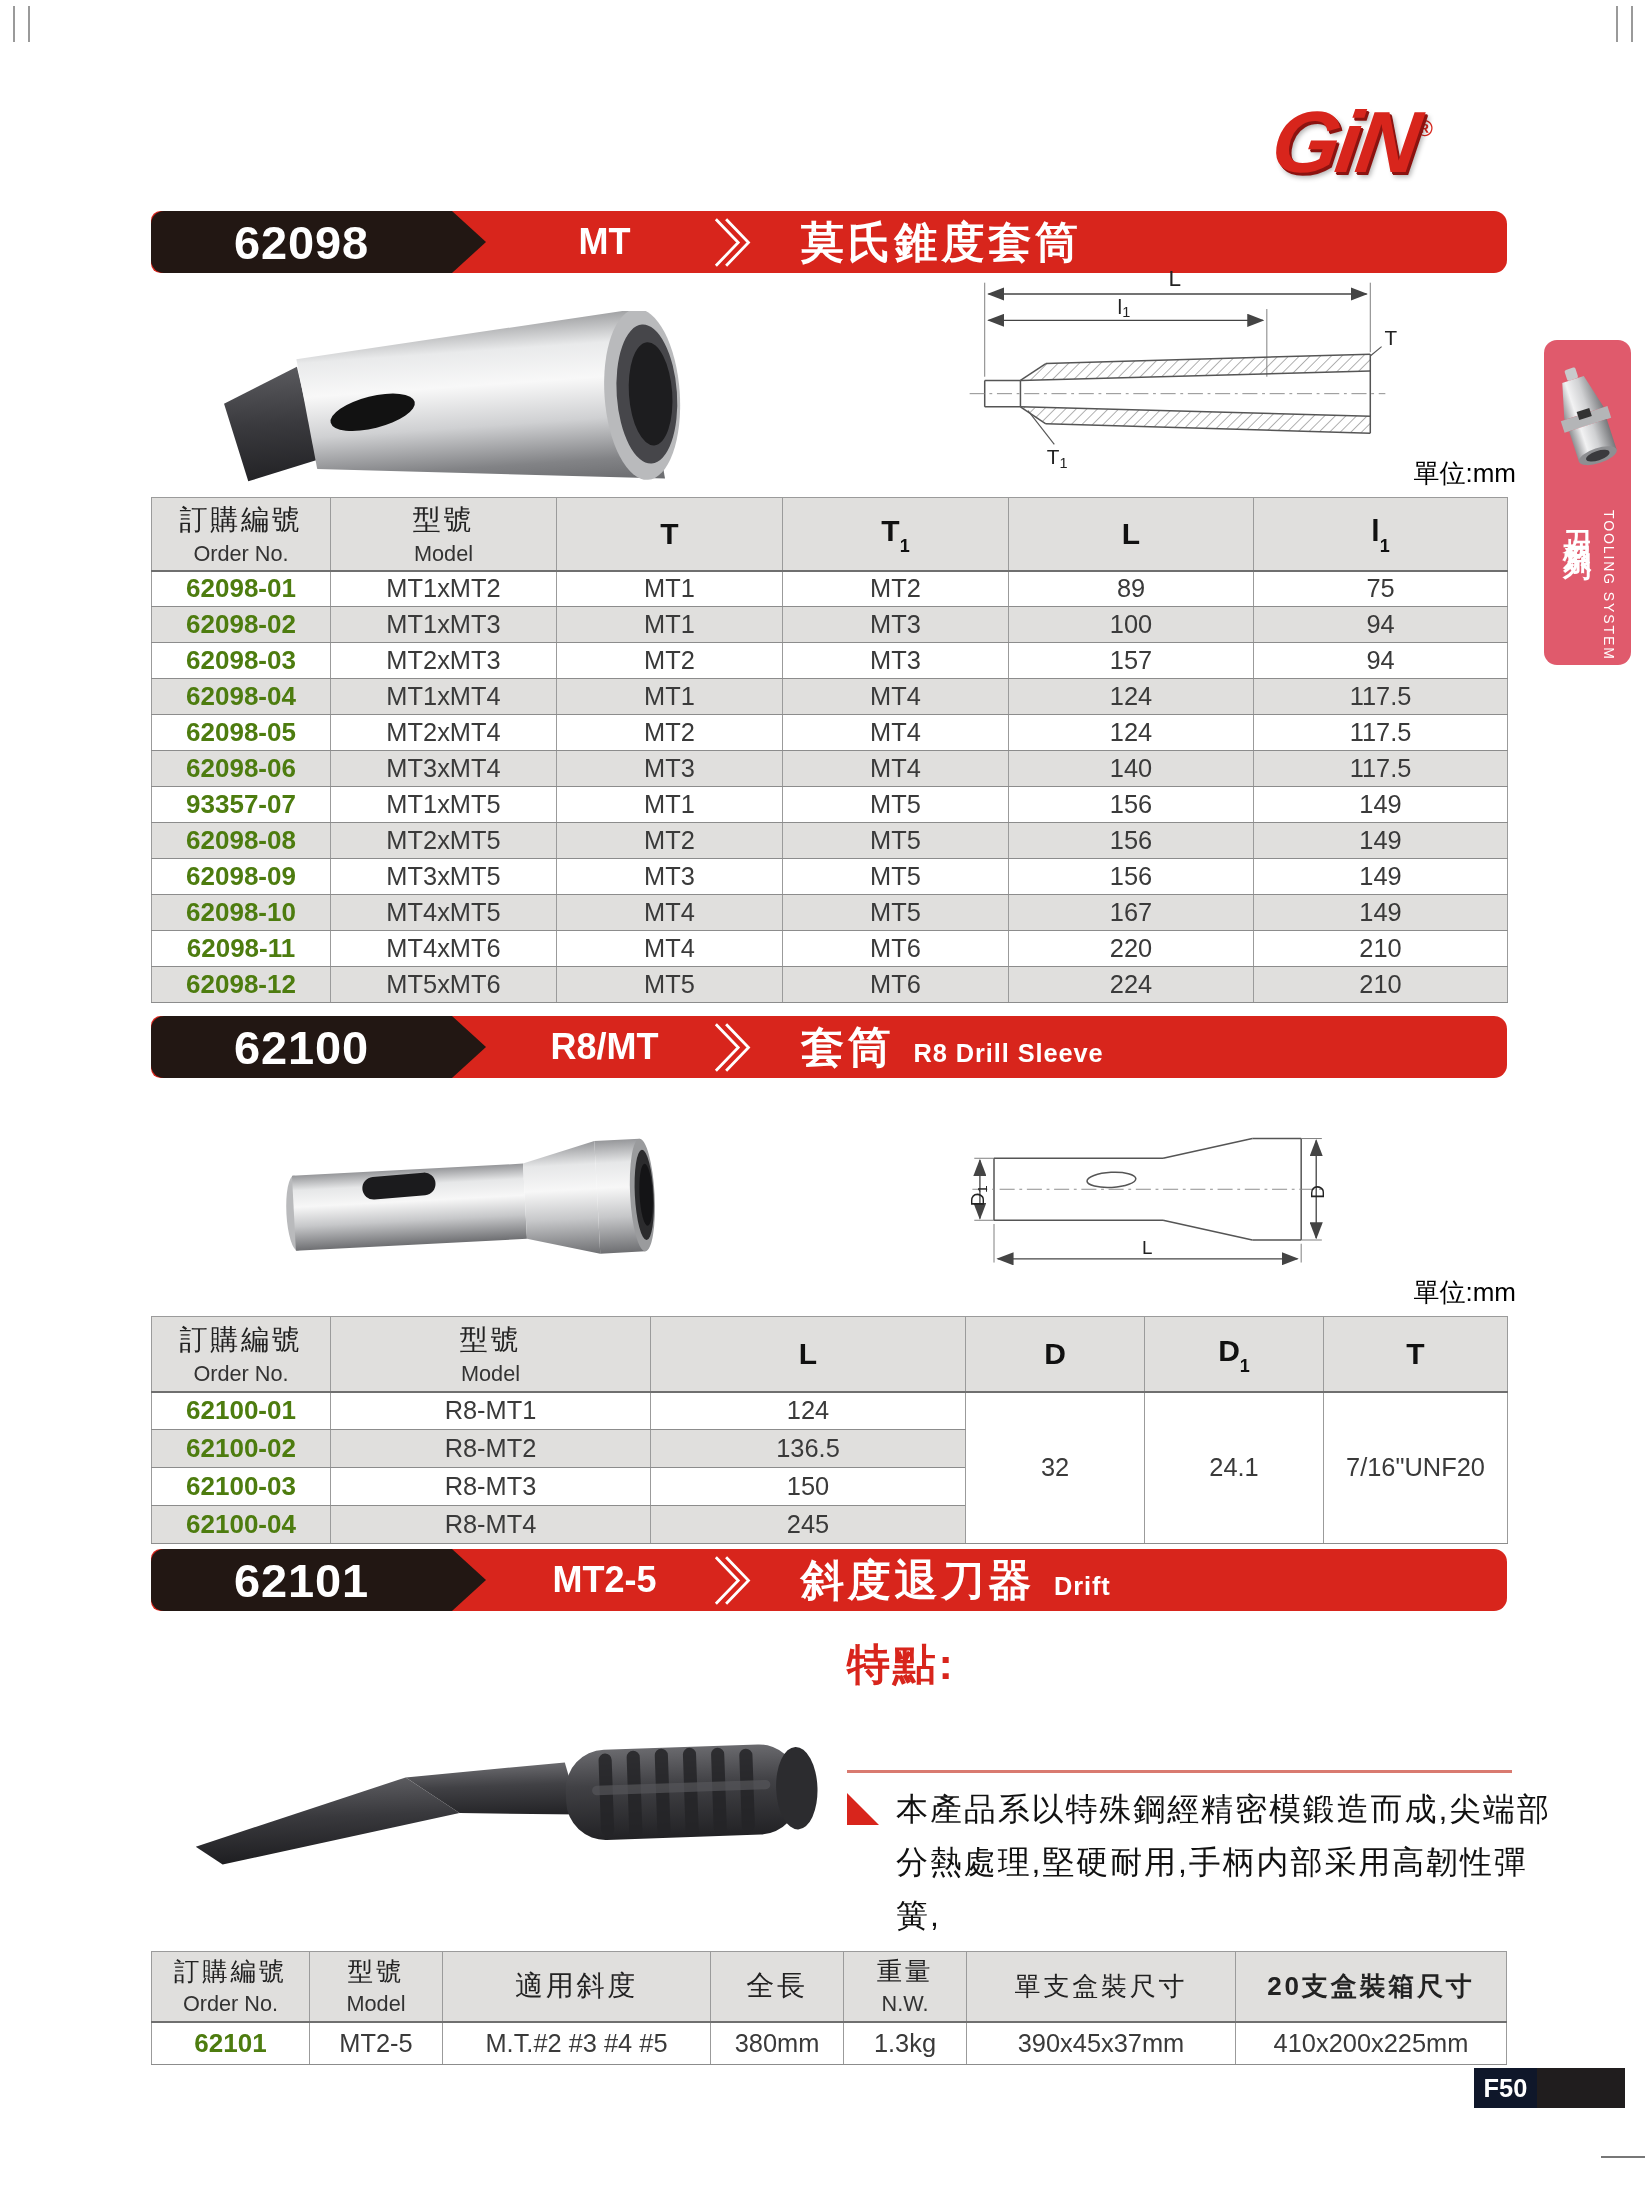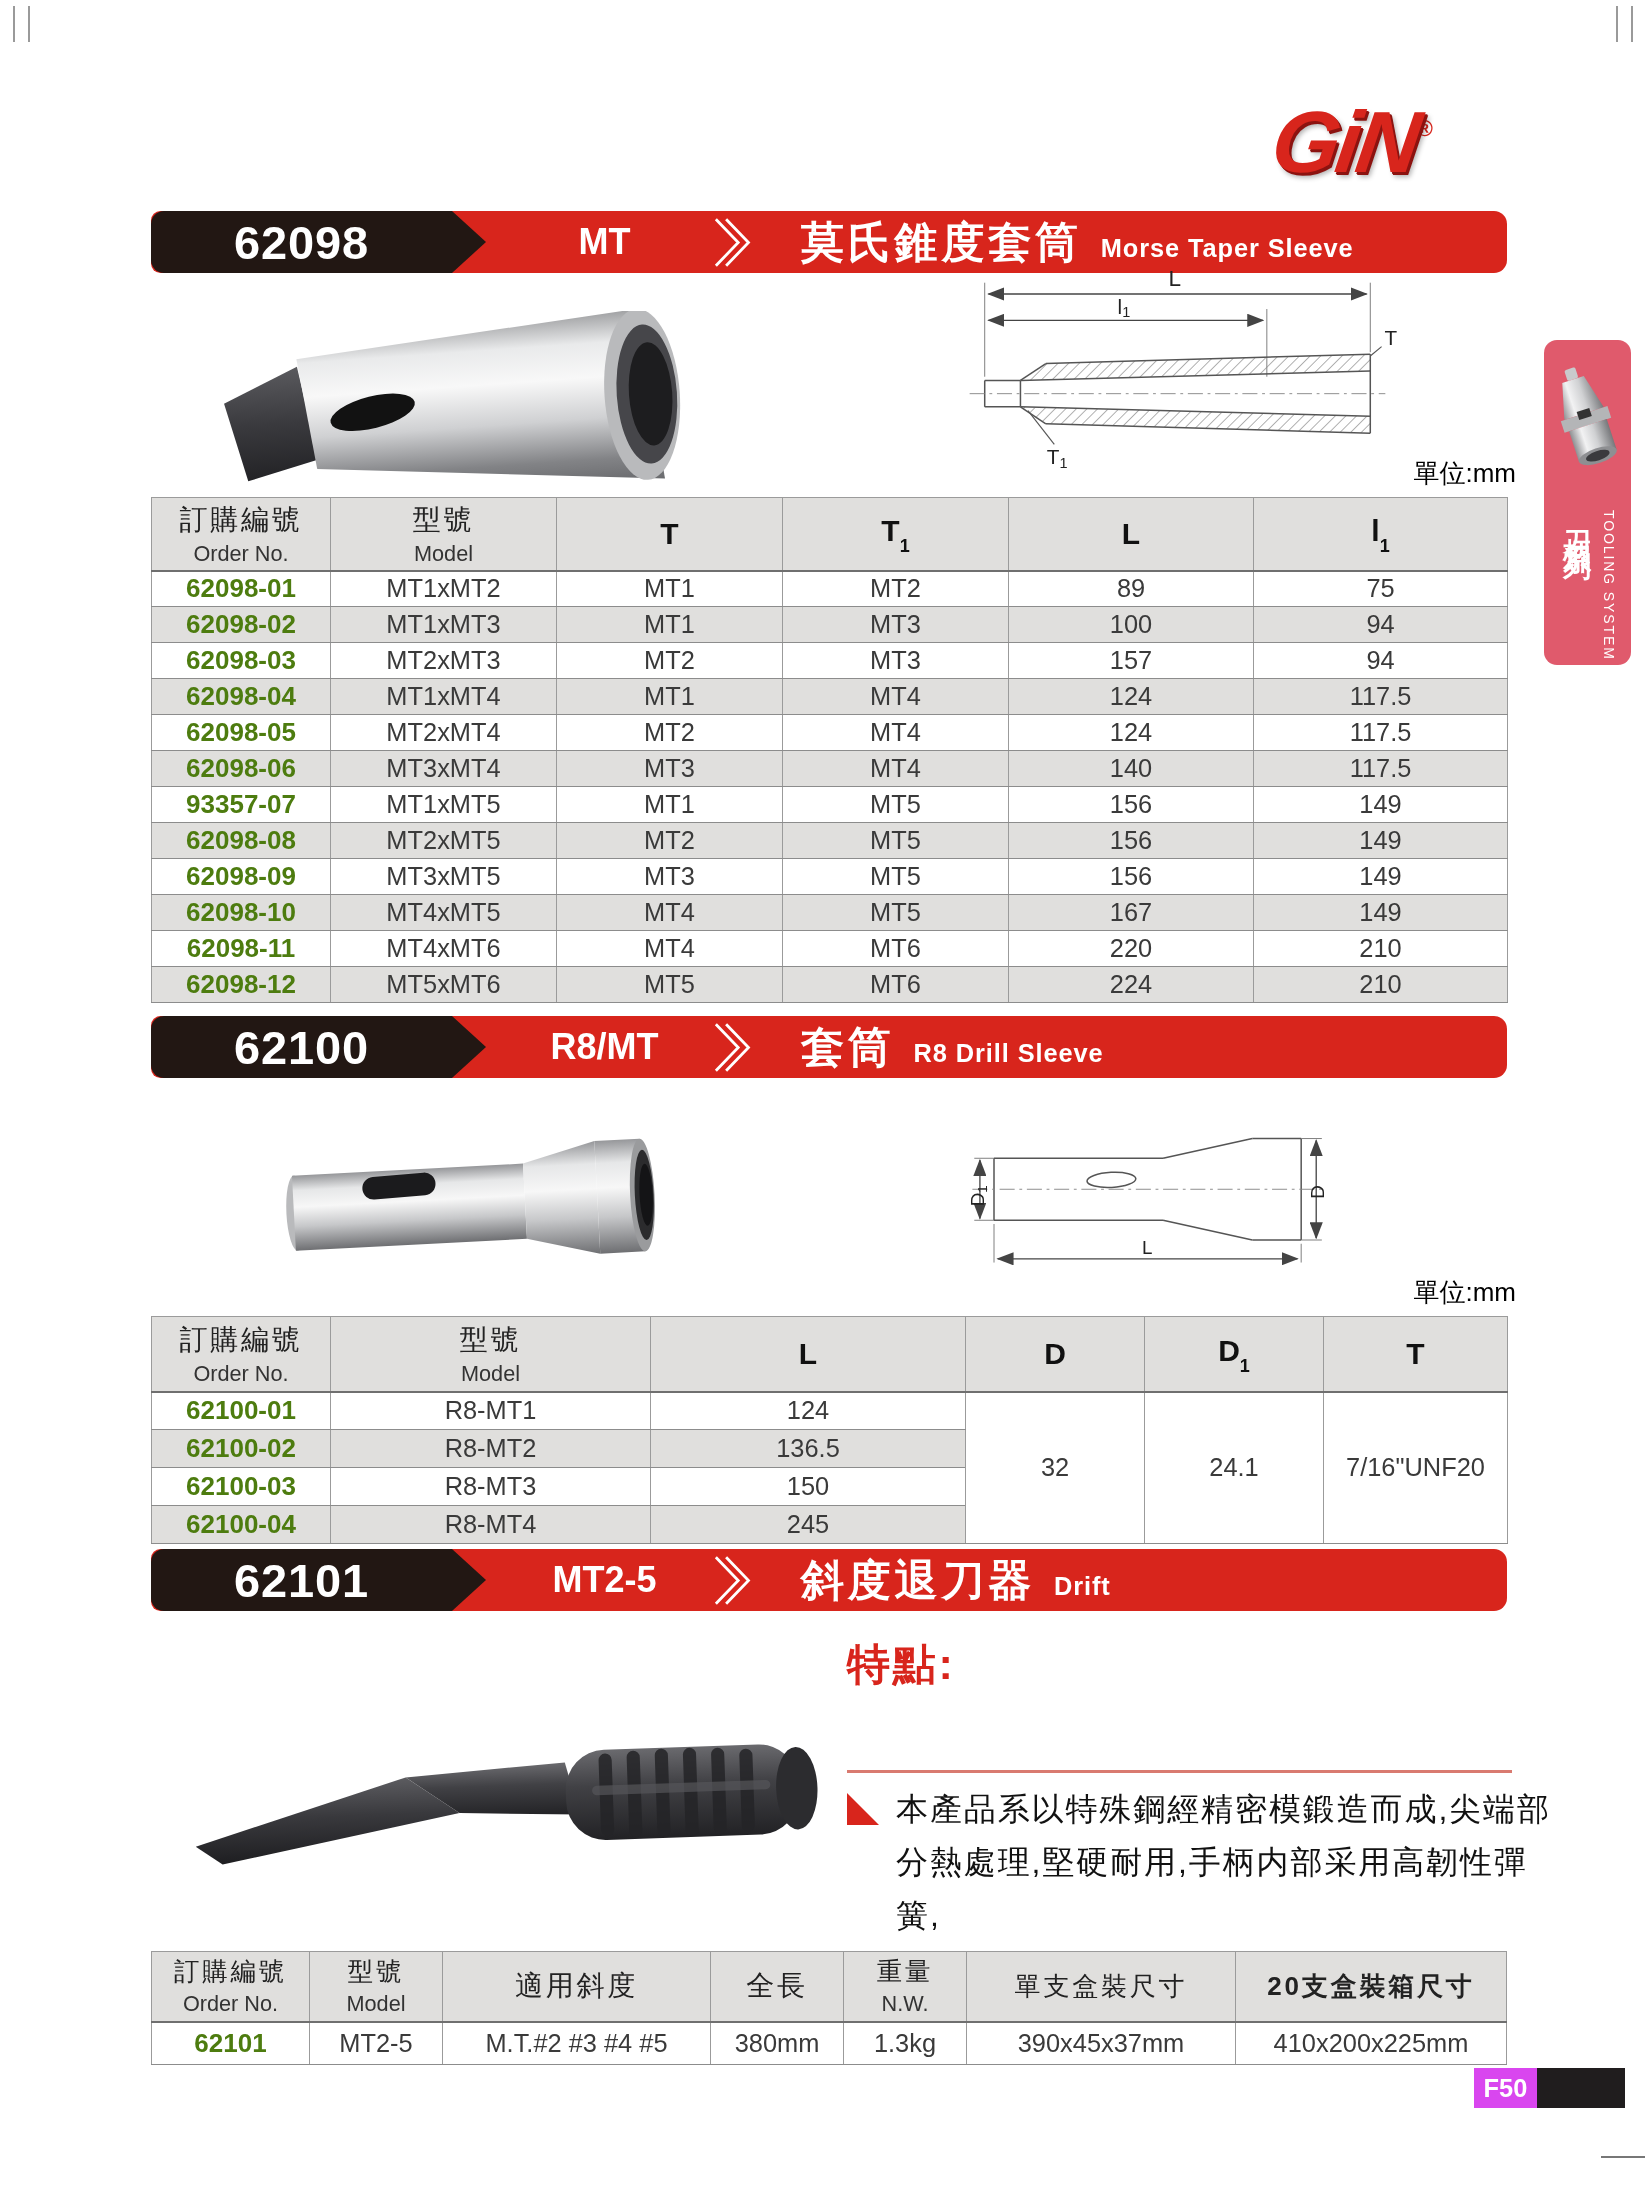--- a/index.html
+++ b/index.html
@@ -56,21 +56,21 @@
 
   
   .feat-title{position:absolute;left:847px;top:1636px;font-size:43px;font-weight:800;color:#d8251c;letter-spacing:2.8px;}
   .feat-line{position:absolute;left:847px;top:1770px;width:665px;height:2.8px;background:#d97a70;}
   .feat-bullet{position:absolute;left:847px;top:1793px;width:0;height:0;
        border-bottom:32px solid #d8251c;border-right:32px solid transparent;}
   .feat-text{position:absolute;left:896px;top:1783px;width:659px;font-size:32px;color:#111;
        letter-spacing:1.9px;line-height:53px;}
 
   
-  .pn-red{position:absolute;left:1474px;top:2068px;width:63px;height:40px;background:#d946ef;
+  .pn-red{position:absolute;left:1474px;top:2068px;width:63px;height:40px;background:#0f172a;
        color:#fff;font-weight:700;font-size:25.4px;display:flex;align-items:center;justify-content:center;}
   .pn-black{position:absolute;left:1537px;top:2068px;width:88px;height:40px;background:#201d1e;}
 
   
   .side-tab{position:absolute;left:1544px;top:340px;width:87px;height:325px;background:#e05a6c;
        border-radius:13px;}
   .tab-texts{position:absolute;left:0;top:168px;width:87px;display:flex;flex-direction:row;
        justify-content:center;gap:5.6px;}
   .tab-zh{writing-mode:vertical-rl;color:#fff;font-size:28px;font-weight:700;letter-spacing:7.5px;}
   .tab-en{writing-mode:vertical-rl;color:#fff;font-size:14px;letter-spacing:1.9px;margin-top:1.9px;}
@@ -96,21 +96,20 @@
     <div class="banner-black">
       <span class="banner-number">62098</span>
     </div>
     <div class="banner-code">MT</div>
     <svg class="chev" width="41" height="51" viewBox="0 0 44 54">
       <path d="M2 2 L26 27 L2 52" fill="none" stroke="#fff" stroke-width="3"></path>
       <path d="M13 2 L37 27 L13 52" fill="none" stroke="#fff" stroke-width="3"></path>
     </svg>
     <div class="banner-title">
       <span class="bt-zh">莫氏錐度套筒</span>
-      <span class="bt-en">Morse Taper Sleeve</span>
     </div>
   </div>
 
   <svg class="abs" style="left:217px;top:311px;" width="621" height="179" viewBox="0 0 660 190">
     <defs>
       <linearGradient id="metal1" x1="0" y1="0" x2="0" y2="1">
         <stop offset="0" stop-color="#9fa0a2"></stop>
           <stop offset="0.18" stop-color="#e9eaeb"></stop>
         <stop offset="0.38" stop-color="#f8f8f8"></stop>
           <stop offset="0.62" stop-color="#cfd0d2"></stop>

